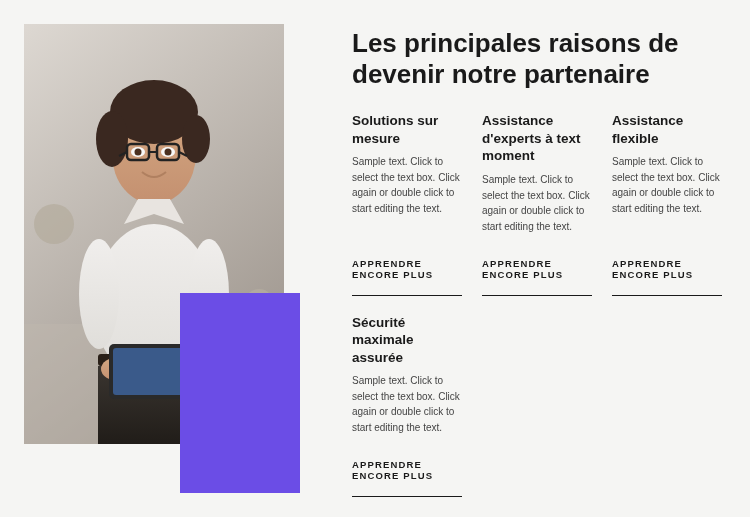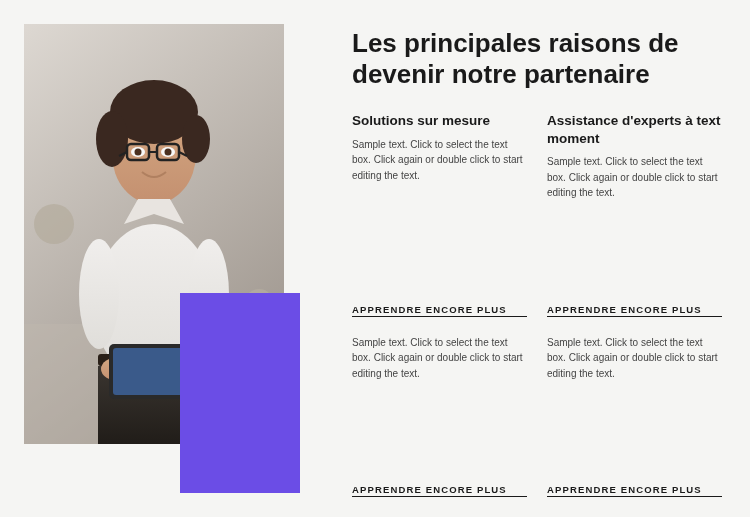--- a/index.html
+++ b/index.html
@@ -49,21 +49,21 @@
       font-family: Arial, Helvetica, sans-serif;
       font-size: 26px;
       font-weight: 900;
       color: #1a1a1a;
       line-height: 1.2;
       margin-bottom: 22px;
     }
 
     .features-grid {
       display: grid;
-      grid-template-columns: 1fr 1fr;
+      grid-template-columns: 1fr 1fr 1fr;
       gap: 18px 20px;
       flex: 1;
     }
 
     .feature-item {
       display: flex;
       flex-direction: column;
     }
 
     .feature-title {
@@ -87,21 +87,21 @@
     .learn-more-link {
       font-family: Arial, Helvetica, sans-serif;
       font-size: 9.5px;
       font-weight: 700;
       color: #1a1a1a;
       letter-spacing: 0.12em;
       text-transform: uppercase;
       text-decoration: none;
       border-bottom: 1.5px solid #1a1a1a;
       display: inline-block;
-      padding-bottom: 1px;
+      padding-bottom: 15px;
       cursor: pointer;
     }
 
     
     .photo-container {
       position: relative;
       width: 260px;
       height: 420px;
       overflow: hidden;
     }
@@ -197,25 +197,27 @@
         <a class="learn-more-link" href="#">APPRENDRE ENCORE PLUS</a>
       </div>
 
       <div class="feature-item">
         <div class="feature-title">Assistance d'experts à text moment</div>
         <div class="feature-text">Sample text. Click to select the text box. Click again or double click to start editing the text.</div>
         <a class="learn-more-link" href="#">APPRENDRE ENCORE PLUS</a>
       </div>
 
       <div class="feature-item">
-        <div class="feature-text">Sample text. Click to select the text box. Click again or double click to start editing the text.</div>
-        <a class="learn-more-link" href="#">APPRENDRE ENCORE PLUS</a>
-      </div>
-
-      <div class="feature-item">
+        <div class="feature-title">Assistance flexible</div>
+        <div class="feature-text">Sample text. Click to select the text box. Click again or double click to start editing the text.</div>
+        <a class="learn-more-link" href="#">APPRENDRE ENCORE PLUS</a>
+      </div>
+
+      <div class="feature-item">
+        <div class="feature-title">Sécurité maximale assurée</div>
         <div class="feature-text">Sample text. Click to select the text box. Click again or double click to start editing the text.</div>
         <a class="learn-more-link" href="#">APPRENDRE ENCORE PLUS</a>
       </div>
 
     </div>
   </div>
 
 </div>
 
 </body></html>

